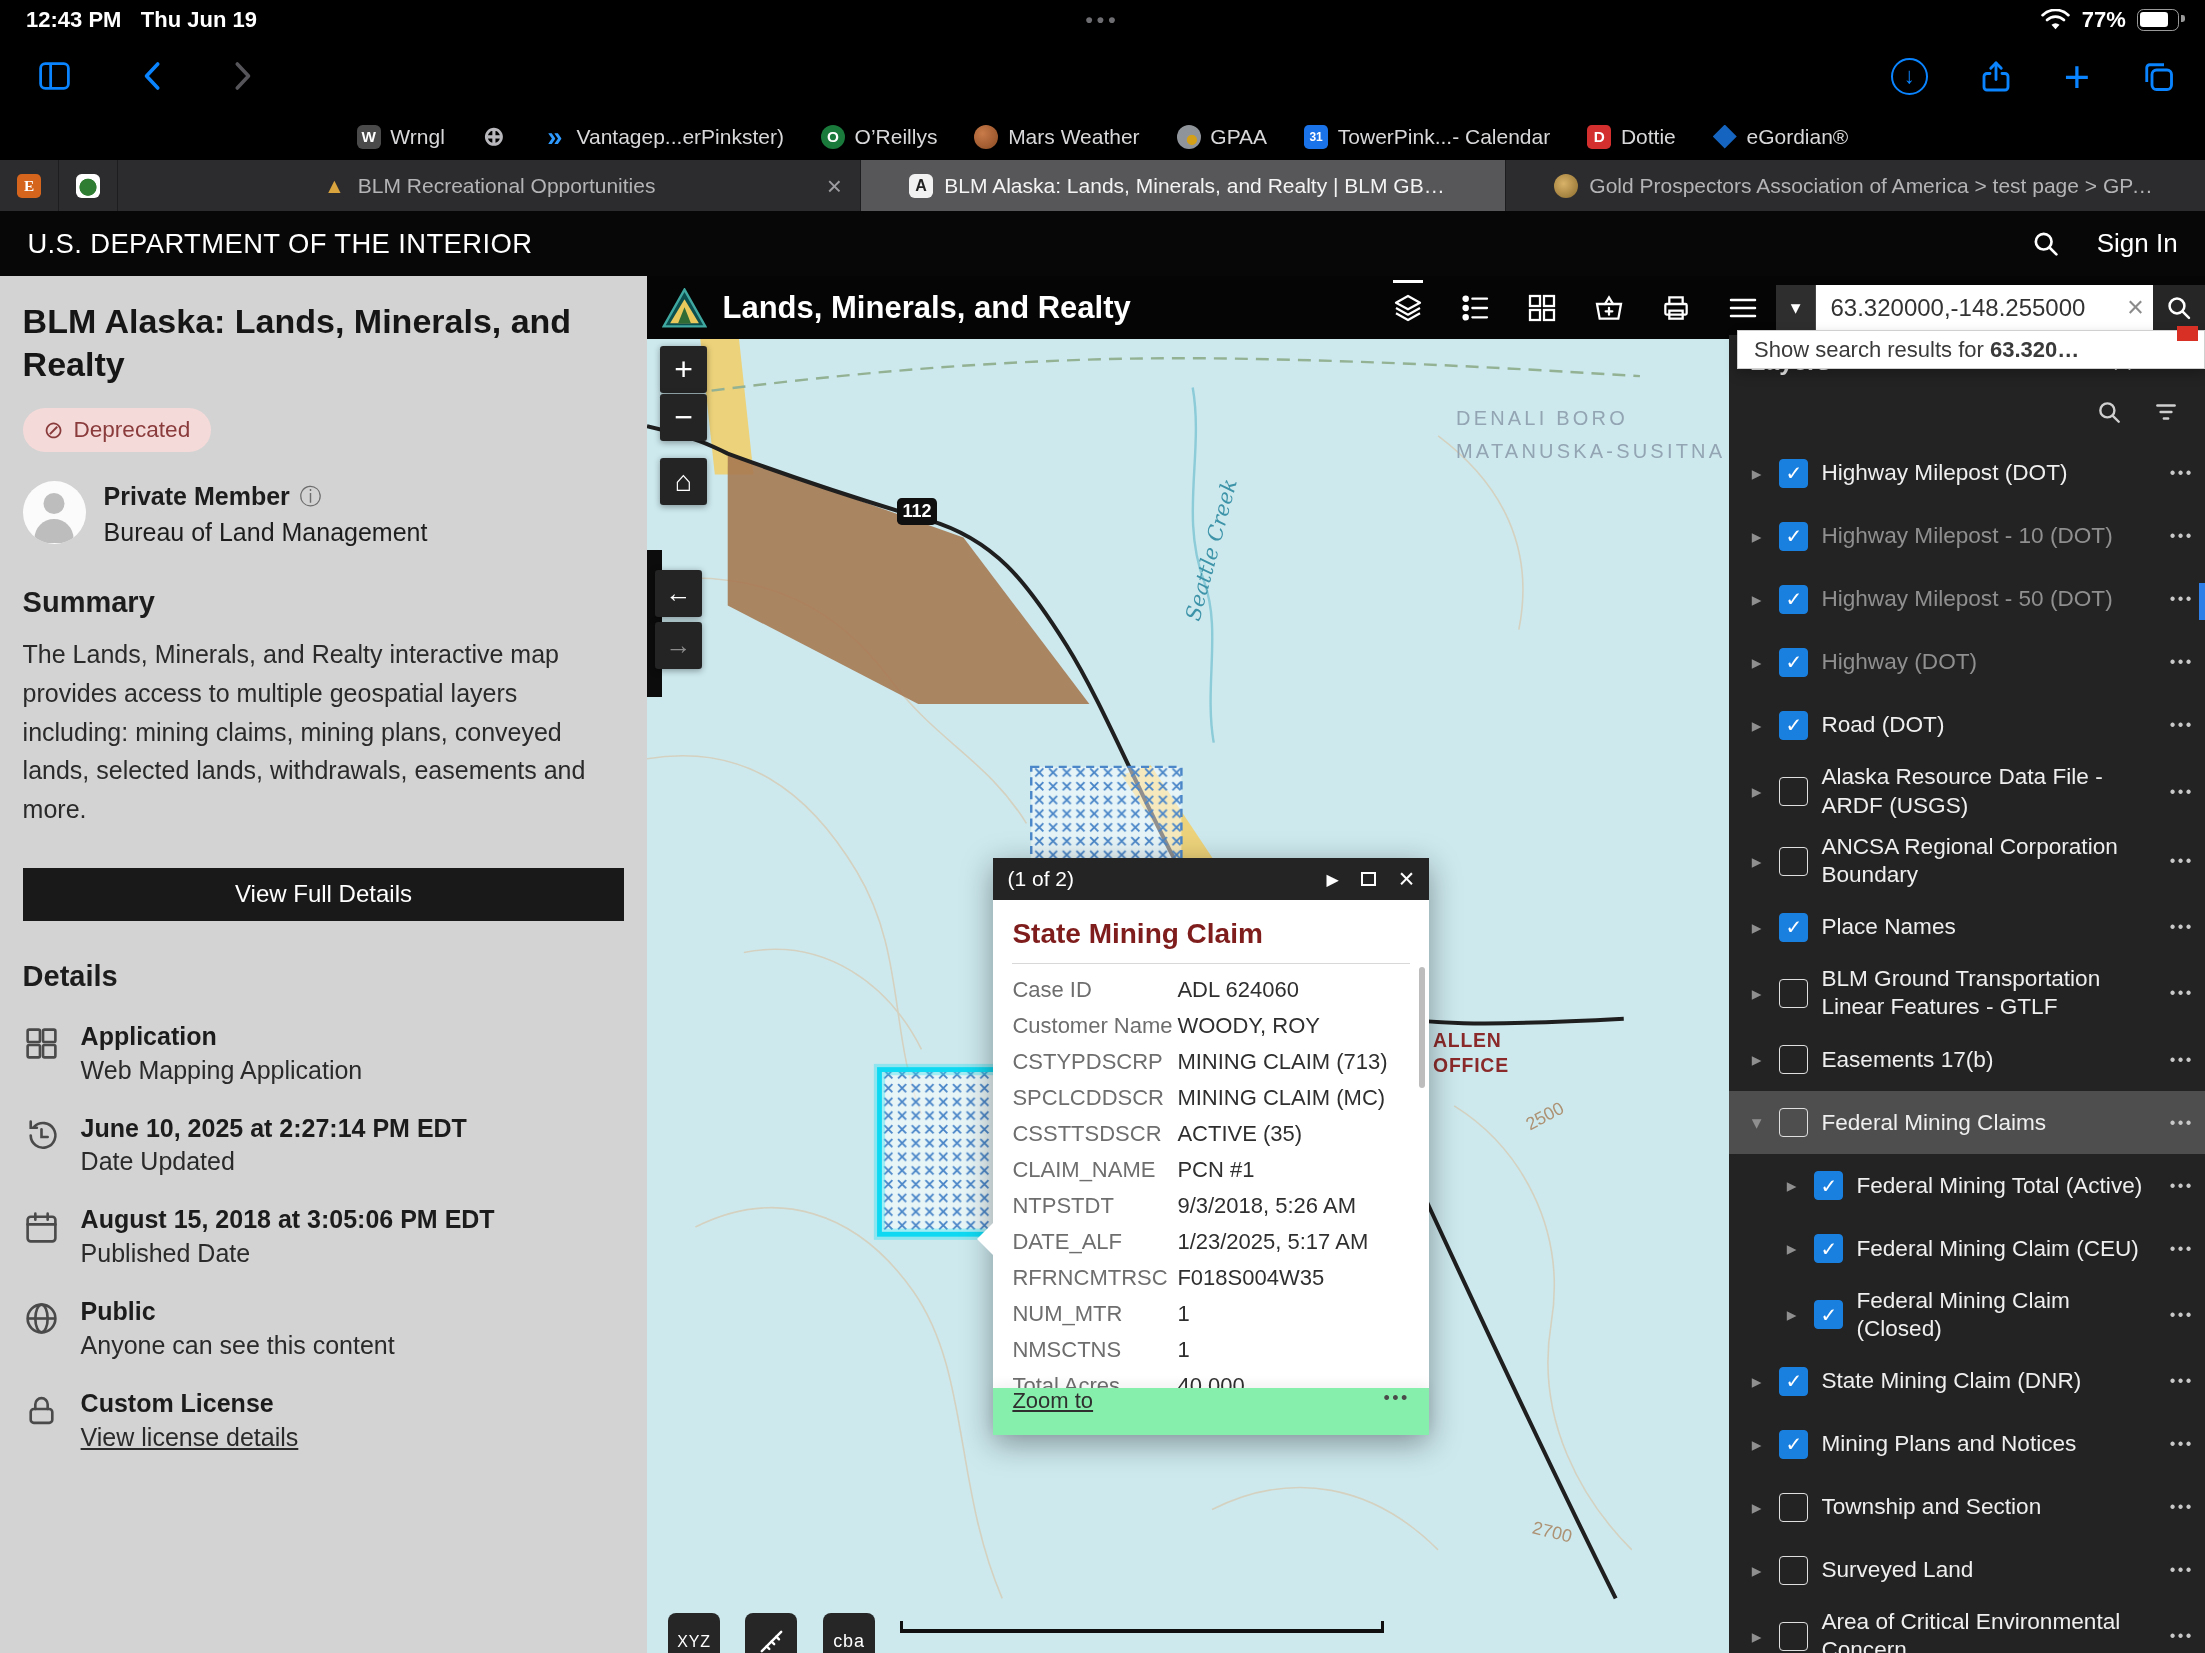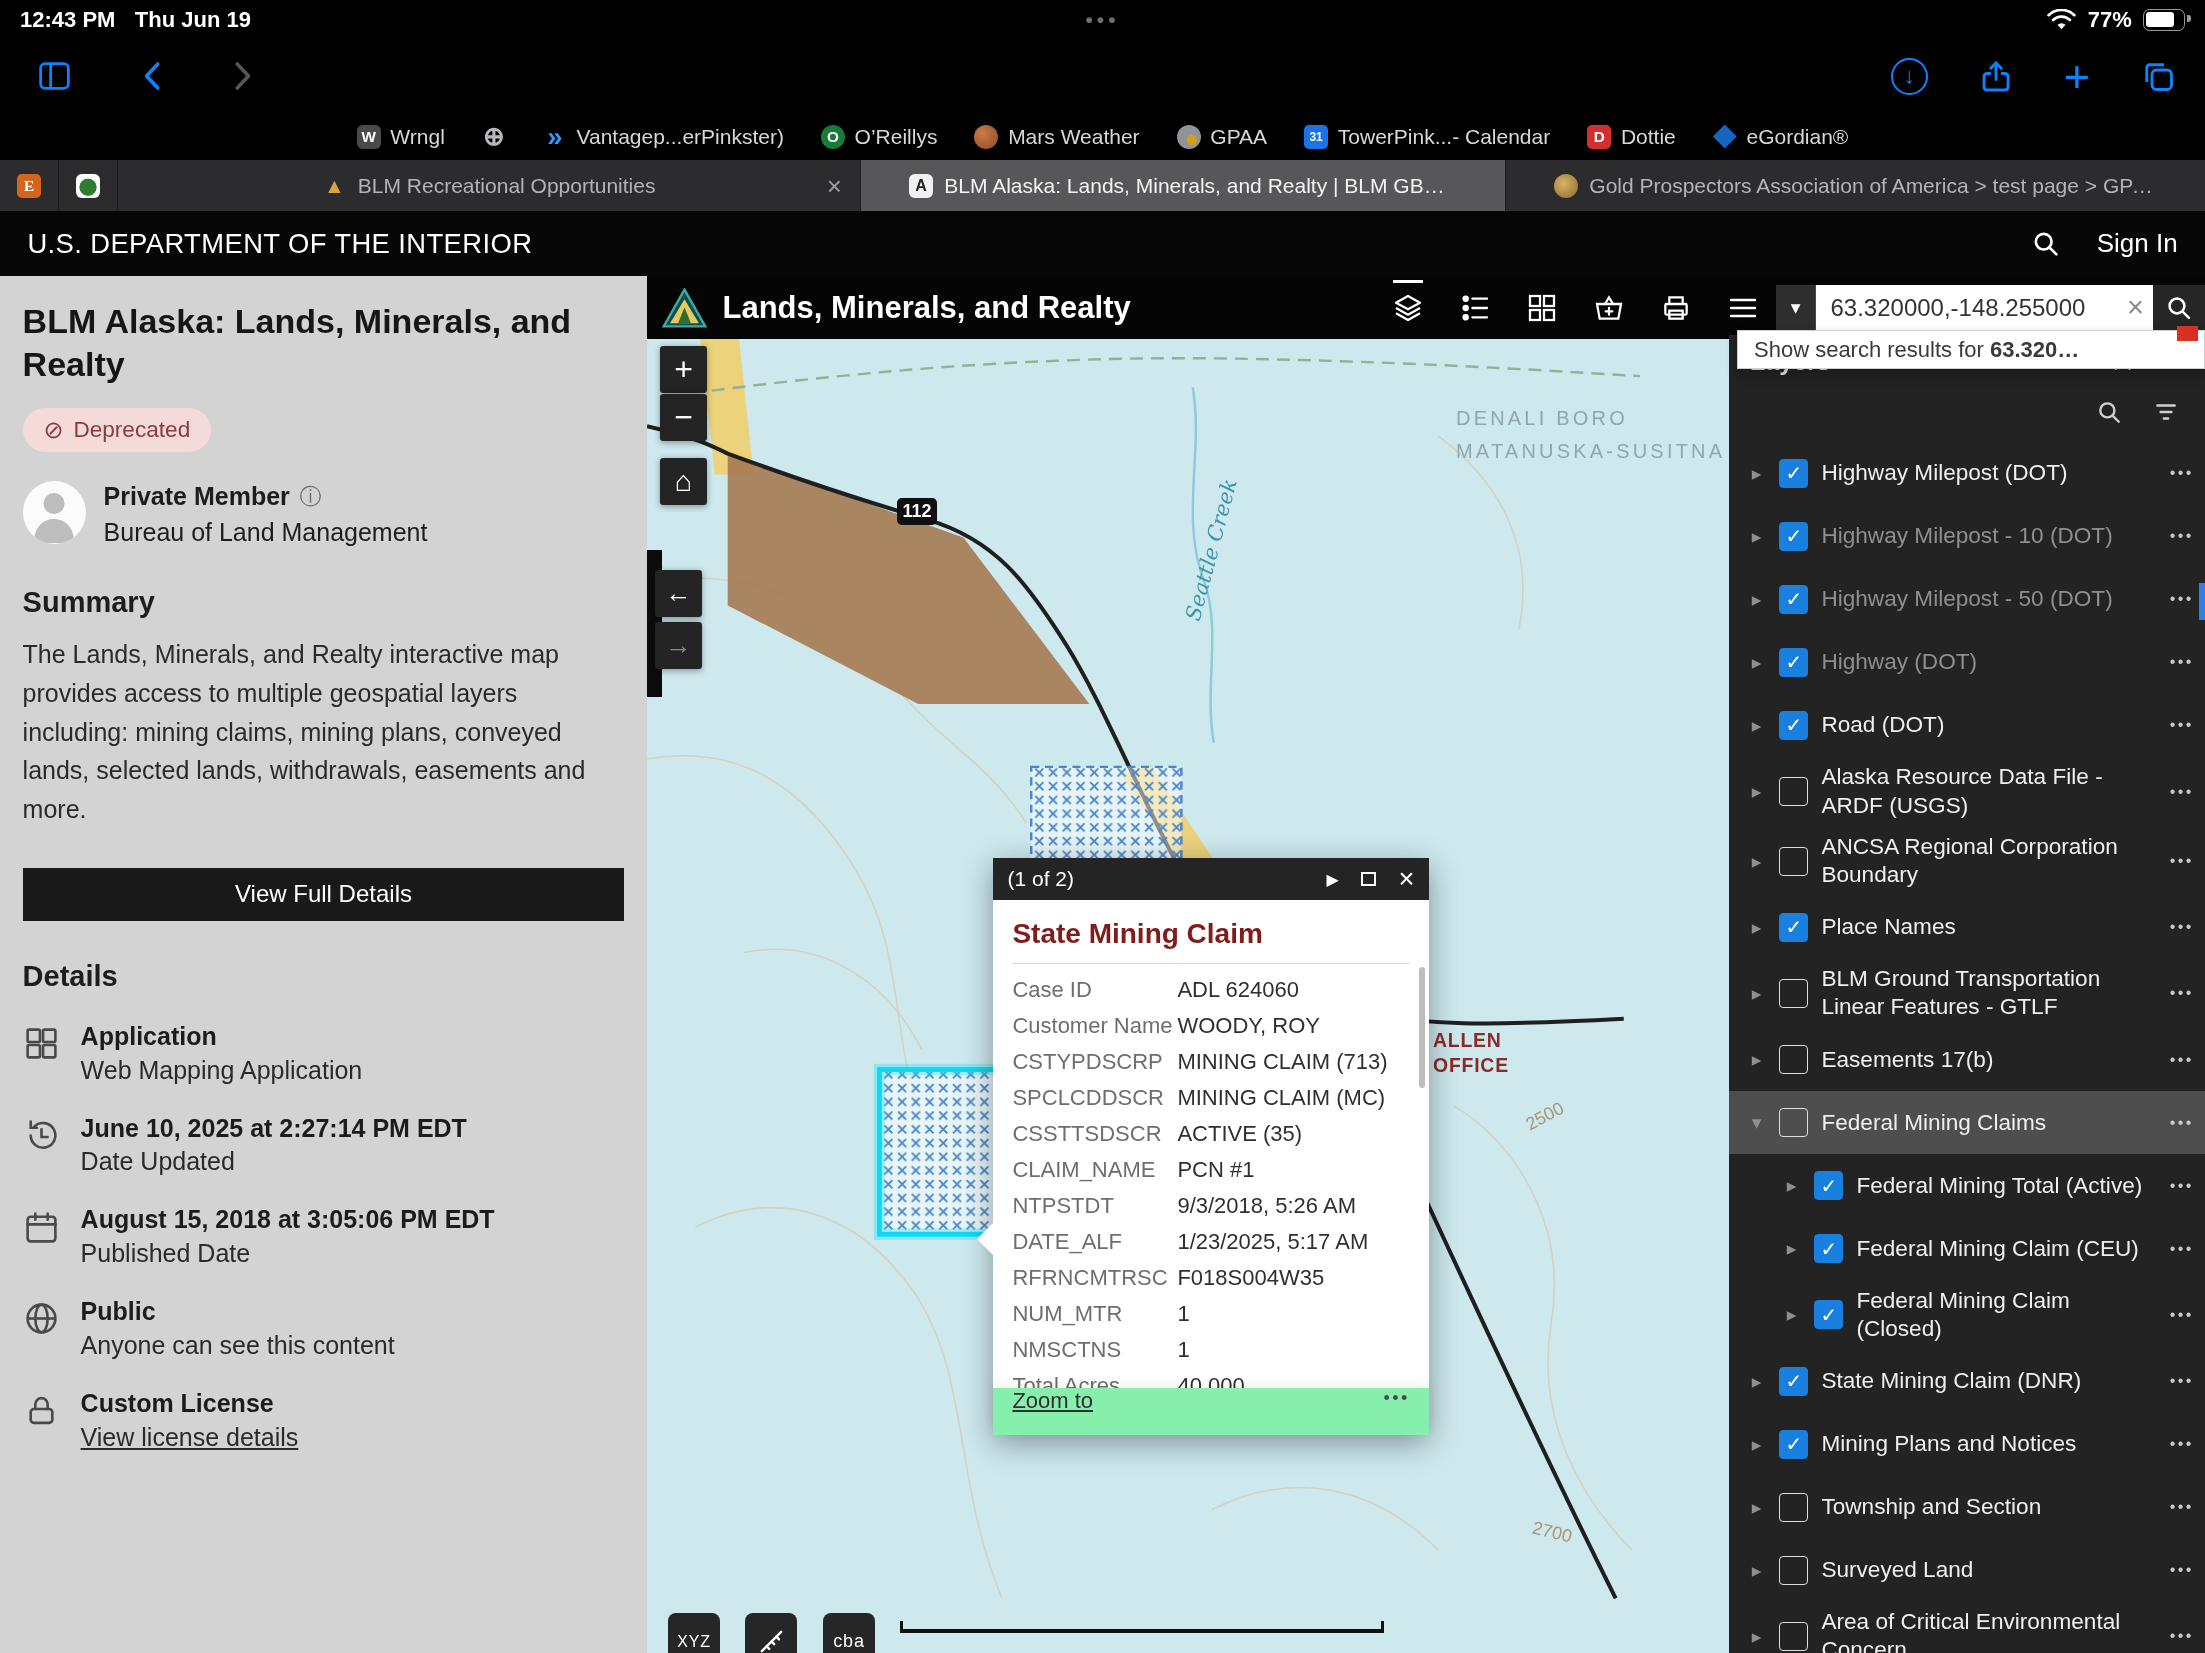--- a/index.html
+++ b/index.html
@@ -1,20 +1,20 @@
 <!DOCTYPE html>
 <html style="font-size:13px"><head>
 <meta charset="utf-8">
 <style>
   *{box-sizing:border-box;margin:0;padding:0}
   body{margin:0;background:#000;font-family:"Liberation Sans",sans-serif;}
   #screen{position:relative;width:2205px;height:1653px;overflow:hidden;background:#000;}
 
   
-  .statusbar{position:absolute;left:0;top:0;width:100%;height:39px;display:flex;align-items:center;padding:0 20px;color:#fff;font-size:22px;font-weight:700;}
+  .statusbar{position:absolute;left:0;top:0;width:100%;height:39px;display:flex;align-items:center;padding:0 26px;color:#fff;font-size:22px;font-weight:700;}
   .sb-left{display:flex;gap:19.4px;align-items:center}
   .sb-dots{position:absolute;left:50%;top:8px;transform:translateX(-50%);color:#6e6e72;font-size:21px;letter-spacing:4px}
   .sb-dots::after{content:"•••"}
   .sb-right{margin-left:auto;display:flex;align-items:center;gap:11.3px}
   .battery{width:42px;height:22px;border:1.6px solid rgba(255,255,255,.6);border-radius:6.5px;position:relative;display:inline-block}
   .battery::after{content:"";position:absolute;right:-6.5px;top:5.7px;width:4px;height:7.3px;background:rgba(255,255,255,.6);border-radius:0 2.4px 2.4px 0}
   .battery-fill{position:absolute;left:2.4px;top:2.4px;bottom:2.4px;width:27.4px;background:#fff;border-radius:3.2px}
 
   
   .toolbar{position:absolute;top:39px;left:0;width:100%;height:74px;}

